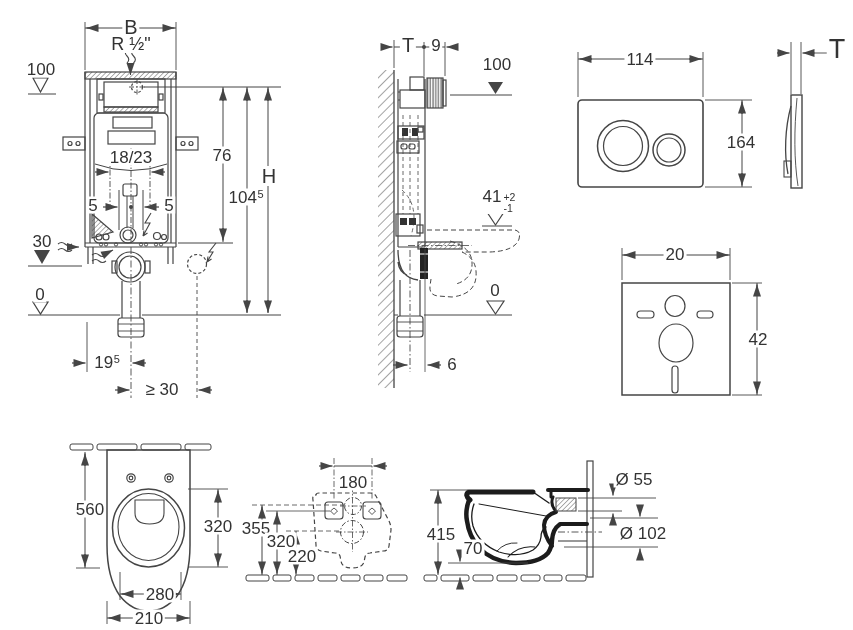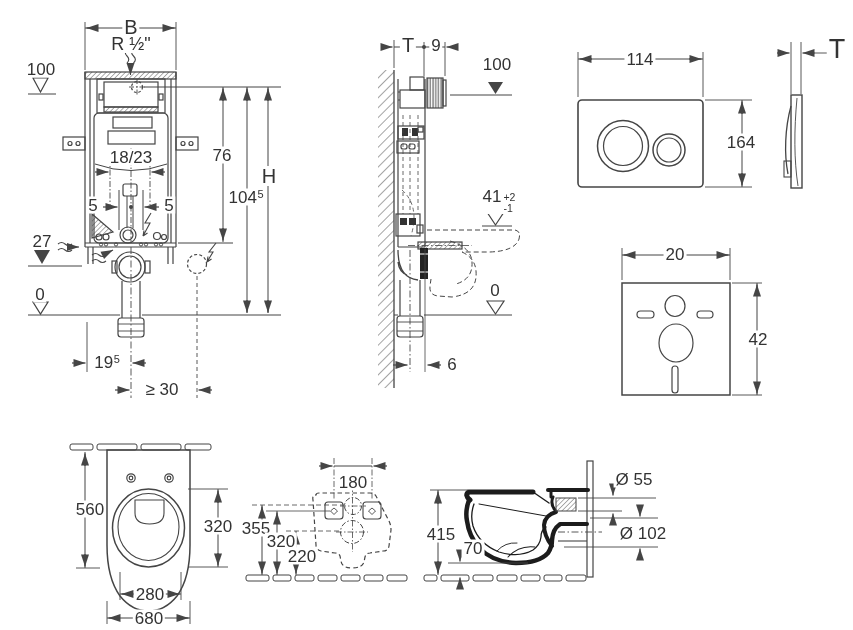--- a/index.html
+++ b/index.html
@@ -376,21 +376,21 @@
 
   <div class="dim big" style="left:131px;top:27px">B</div>
   <div class="dim" style="left:131px;top:44px;font-size:18px">R ½"</div>
   <div class="dim" style="left:41px;top:69px">100</div>
   <div class="dim" style="left:131px;top:157px">18/23</div>
   <div class="dim" style="left:222px;top:155px">76</div>
   <div class="dim" style="left:246px;top:197px"><span>104</span><span class="sup">5</span></div>
   <div class="dim big" style="left:269px;top:176px">H</div>
   <div class="dim" style="left:93px;top:205px">5</div>
   <div class="dim" style="left:169px;top:205px">5</div>
-  <div class="dim" style="left:42px;top:241px">27</div>
+  <div class="dim" style="left:42px;top:241px">30</div>
   <div class="dim" style="left:40px;top:294px">0</div>
   <div class="dim" style="left:107px;top:362px"><span>19</span><span class="sup">5</span></div>
   <div class="dim" style="left:162px;top:389px">≥ 30</div>
 
   <div class="dim big" style="left:408px;top:45px">T</div>
   <div class="dim" style="left:436px;top:45px">9</div>
   <div class="dim" style="left:497px;top:64px">100</div>
   <div class="dim" style="left:499px;top:201px"><span>41</span><span class="pm">
         <span>+2</span>
         <span>-1</span>
@@ -400,22 +400,22 @@
 
   <div class="dim" style="left:640px;top:59px">114</div>
   <div class="dim" style="left:741px;top:142px">164</div>
   <div class="dim huge" style="left:837px;top:49px">T</div>
 
   <div class="dim" style="left:675px;top:254px">20</div>
   <div class="dim" style="left:758px;top:339px">42</div>
 
   <div class="dim" style="left:90px;top:509px">560</div>
   <div class="dim" style="left:218px;top:526px">320</div>
-  <div class="dim" style="left:150px;top:594px">280</div>
-  <div class="dim" style="left:149px;top:618px">680</div>
+  <div class="dim" style="left:160px;top:594px">280</div>
+  <div class="dim" style="left:149px;top:618px">210</div>
 
   <div class="dim" style="left:353px;top:482px">180</div>
   <div class="dim" style="left:256px;top:528px">355</div>
   <div class="dim" style="left:281px;top:541px">320</div>
   <div class="dim" style="left:302px;top:556px">220</div>
 
   <div class="dim" style="left:441px;top:534px">415</div>
   <div class="dim" style="left:473px;top:548px">70</div>
   <div class="dim" style="left:634px;top:479px">Ø 55</div>
   <div class="dim" style="left:643px;top:533px">Ø 102</div>

